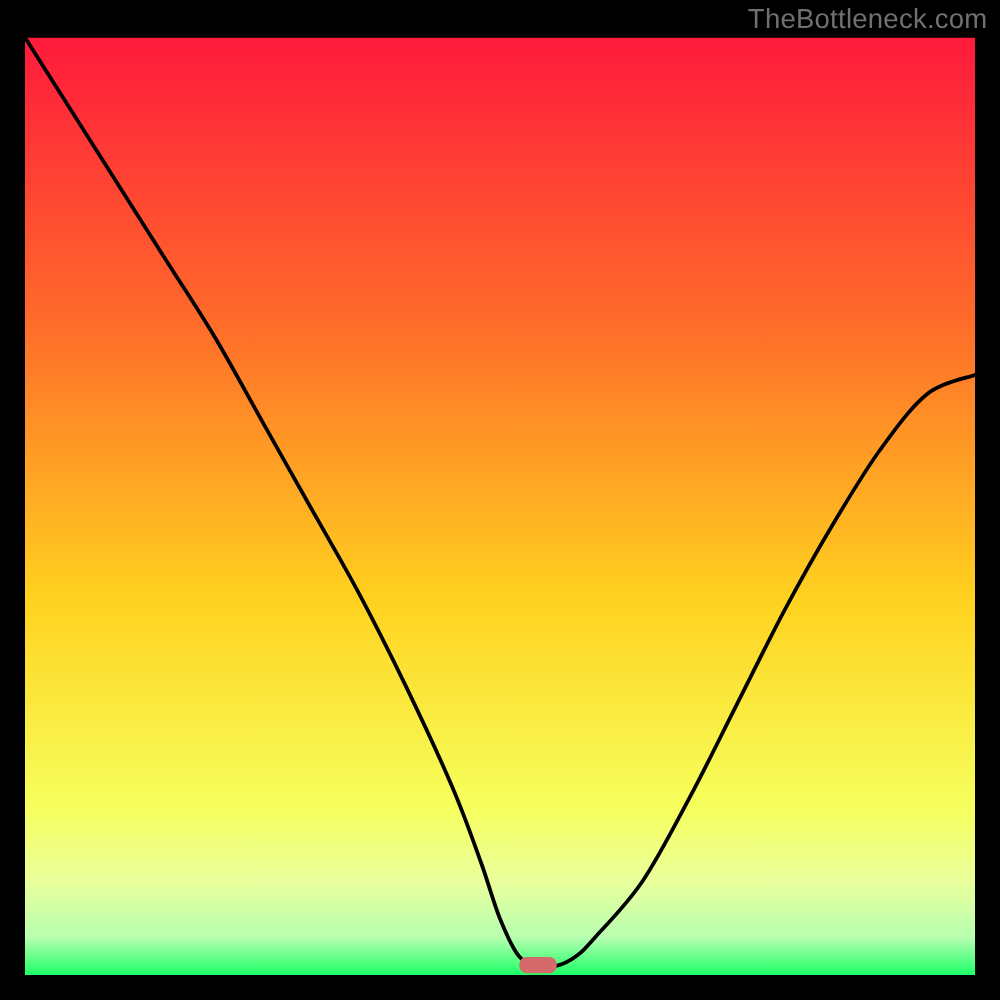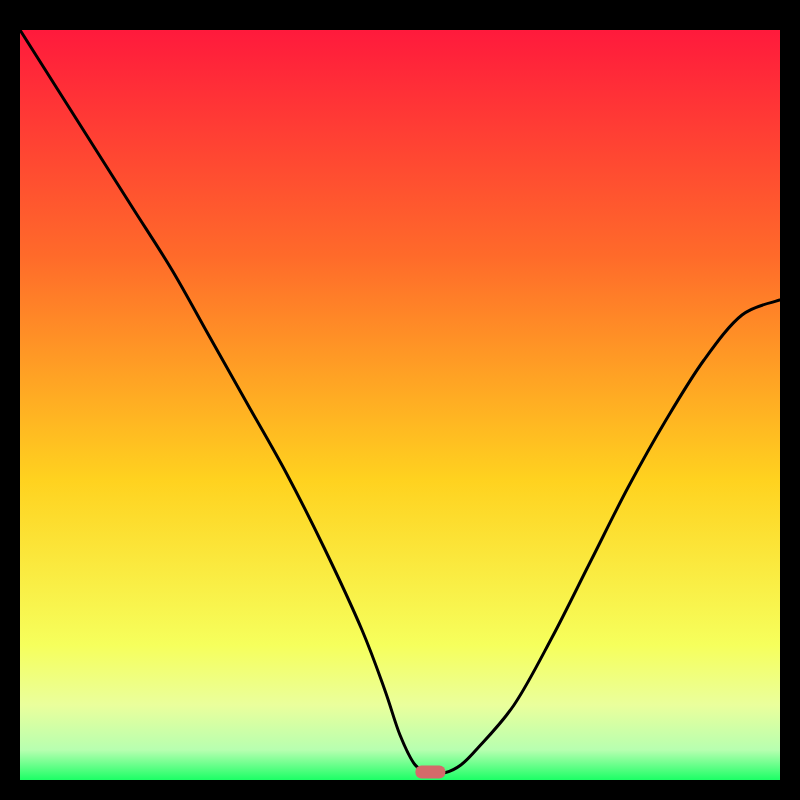--- a/index.html
+++ b/index.html
@@ -49,20 +49,21 @@
   }
   .marker {
     stroke: none;
   }
 </style>
 </head>
 <body>
 
 <div class="frame">
 
+  <div class="watermark">TheBottleneck.com</div>
 
   <div class="plot-outer">
     <svg class="plot" viewBox="0 0 760 750" preserveAspectRatio="none">
       <defs>
         <linearGradient id="bg-grad" x1="0" y1="0" x2="0" y2="1">
           <stop offset="0" stop-color="#ff1a3c"></stop>
           <stop offset="0.30" stop-color="#ff6a2a"></stop>
           <stop offset="0.60" stop-color="#ffd21f"></stop>
           <stop offset="0.82" stop-color="#f6ff5c"></stop>
           <stop offset="0.90" stop-color="#eaff9c"></stop>

